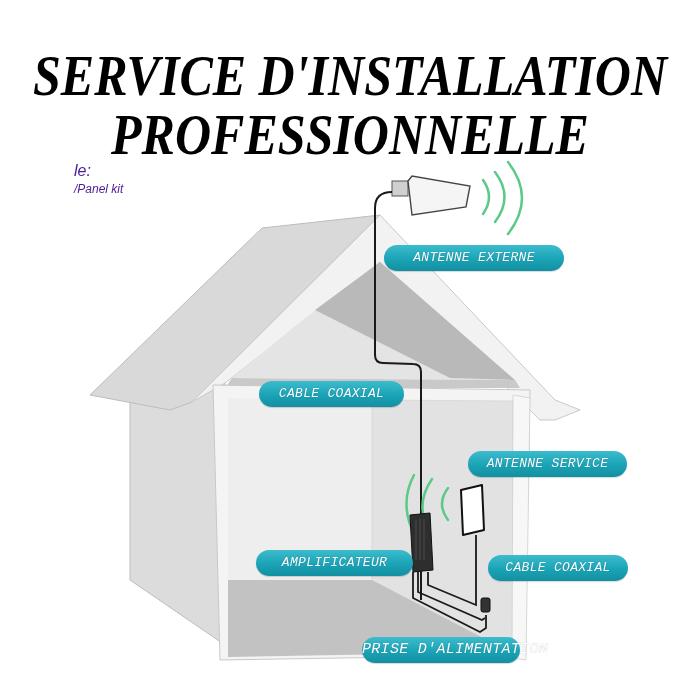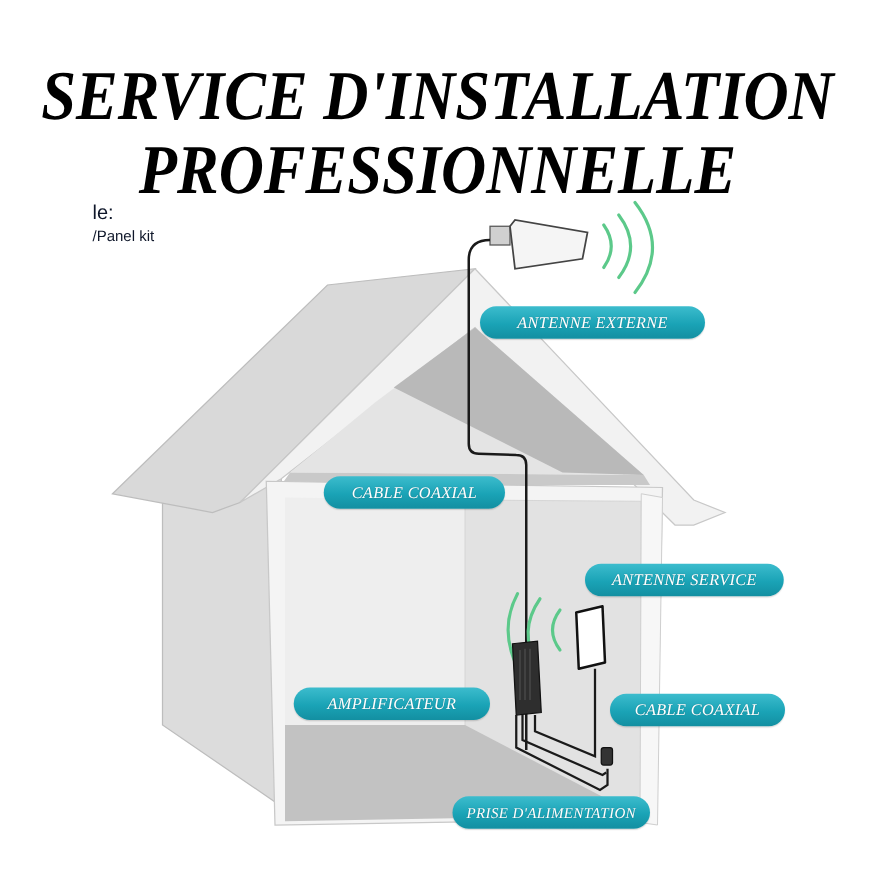--- a/index.html
+++ b/index.html
@@ -6,29 +6,29 @@
   body { width: 700px; height: 700px; position: relative; overflow: hidden; font-family: "Liberation Serif", serif; }
   .title {
     position: absolute; left: 0; width: 700px; text-align: center;
     font-family: "Liberation Serif", serif; font-style: italic; font-weight: bold;
     color: #000; letter-spacing: 0px; line-height: 1;
     transform: scaleY(1.12);
   }
   .title.l1 { top: 51px; font-size: 50px; }
   .title.l2 { top: 110px; font-size: 50px; }
   .ghost {
-    position: absolute; left: 74px; top: 162px; color: #0f172a;
-    font-family: "Liberation Sans", sans-serif; font-size: 16px; line-height: 18px;
+    position: absolute; left: 74px; top: 162px; color: #4c1d95;
+    font-family: "Liberation Sans", sans-serif; font-size: 16px; line-height: 18px; font-style: italic;
   }
   .ghost .small { font-size: 12px; }
   svg.scene { position: absolute; left: 0; top: 0; }
   .label {
     position: absolute; height: 26px; border-radius: 13px;
     background: linear-gradient(to bottom, #3cbccd 0%, #1aa3b6 55%, #138fa1 100%);
-    color: #ffffff; font-family: Liberation Serif, serif; font-style: italic;
+    color: #ffffff; font-family: Liberation Mono, monospace; font-style: italic;
     font-size: 13px; line-height: 26px; text-align: center; white-space: nowrap;
     letter-spacing: 0.3px; box-shadow: 0 1px 1px rgba(0,0,0,0.15);
     text-shadow: 0 0 1px rgba(0,0,0,0.3);
   }
 </style>
 </head>
 <body>
 
 <div class="title l1">SERVICE D'INSTALLATION</div>
 <div class="title l2">PROFESSIONNELLE</div>
@@ -94,15 +94,15 @@
     <path d="M428,572 L428,585 L476,605 L476,535"></path>
     <path d="M413,572 L413,598 L480,632 L486,628 L486,615"></path>
   </g>
 
   <rect x="481" y="598" width="9" height="14" rx="2" fill="#333" stroke="#111" stroke-width="1"></rect>
 </svg>
 
 <div class="label" style="left:384px; top:245px; width:180px;">ANTENNE EXTERNE</div>
 <div class="label" style="left:259px; top:381px; width:145px;">CABLE COAXIAL</div>
 <div class="label" style="left:468px; top:451px; width:159px;">ANTENNE SERVICE</div>
-<div class="label" style="left:235px; top:550px; width:157px;">AMPLIFICATEUR</div>
+<div class="label" style="left:256px; top:550px; width:157px;">AMPLIFICATEUR</div>
 <div class="label" style="left:488px; top:555px; width:140px;">CABLE COAXIAL</div>
-<div class="label" style="left:362px; top:637px; width:158px; font-size:12px;">PRISE D'ALIMENTATION</div>
+<div class="label" style="left:362px; top:637px; width:158px; font-size:15px;">PRISE D'ALIMENTATION</div>
 
 </body></html>

